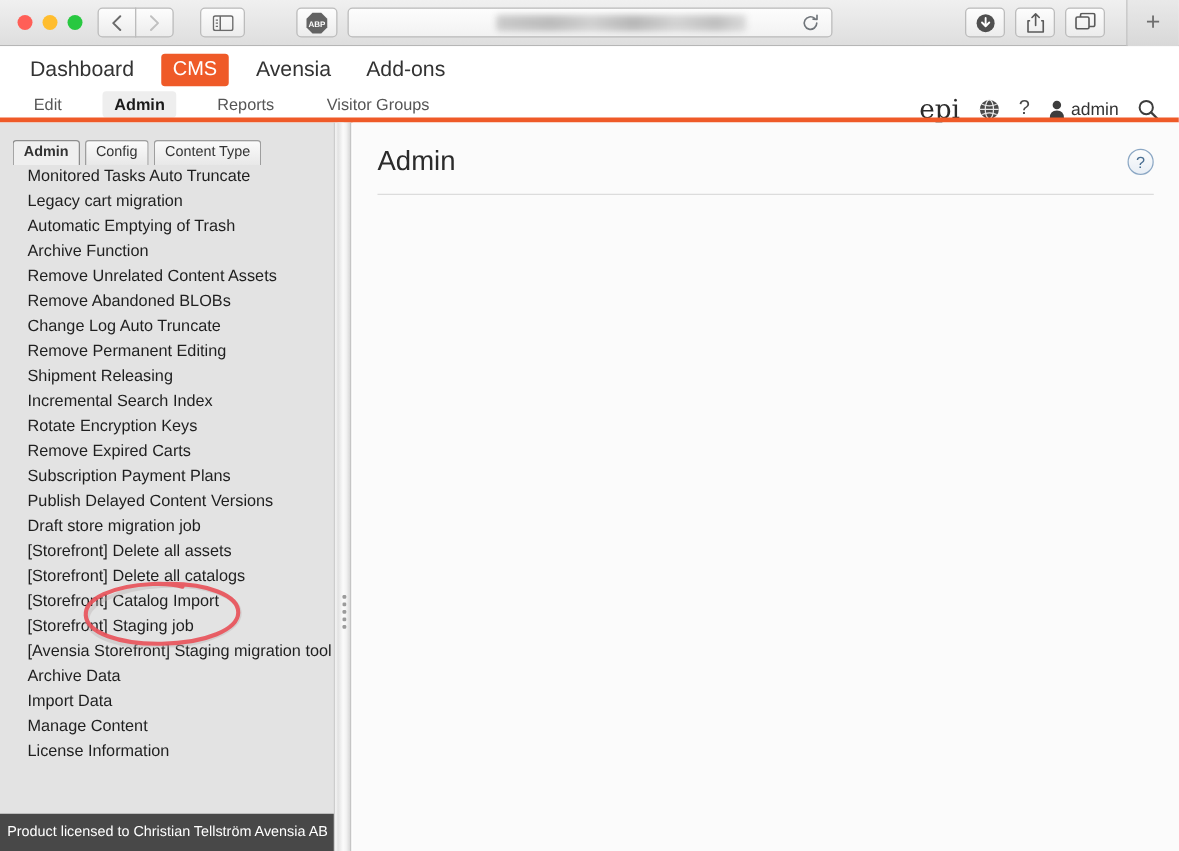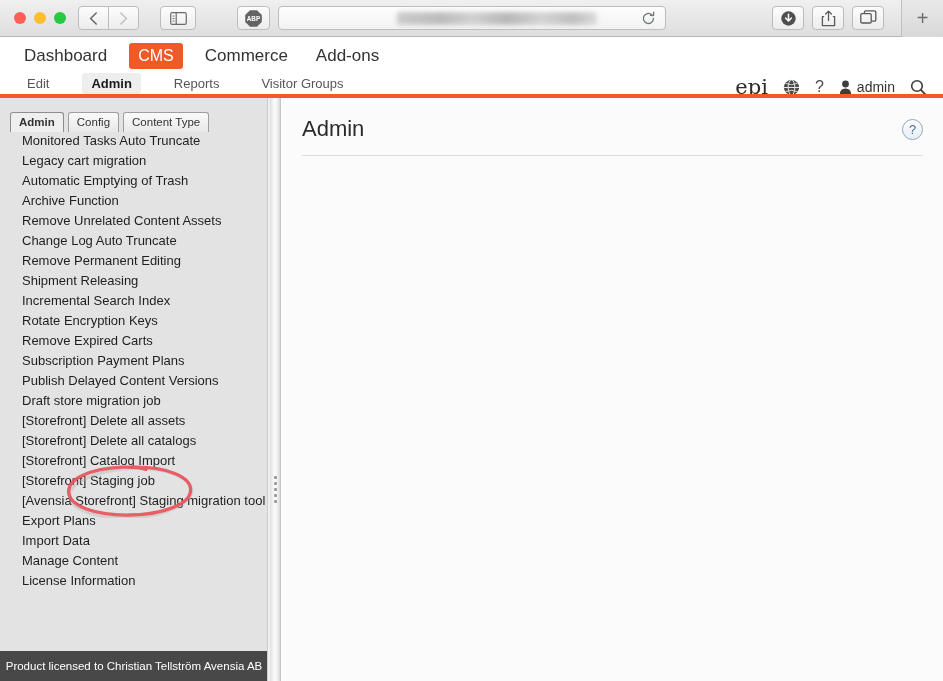--- a/index.html
+++ b/index.html
@@ -255,21 +255,21 @@
   <div id="new-tab-button">
     <span>+</span>
   </div>
 </div>
 
 <div id="global-nav">
 
   <div id="primary-nav">
     <span class="primary-item">Dashboard</span>
     <span class="primary-item active-badge">CMS</span>
-    <span class="primary-item">Commerce</span>
+    <span class="primary-item">Avensia</span>
     <span class="primary-item">Add-ons</span>
   </div>
 
   <div id="secondary-nav">
     <span class="secondary-item">Edit</span>
     <span class="secondary-item selected">Admin</span>
     <span class="secondary-item">Reports</span>
     <span class="secondary-item">Visitor Groups</span>
   </div>
 
@@ -314,37 +314,38 @@
     <span class="panel-tab">Config</span>
     <span class="panel-tab">Content Type</span>
   </div>
 
   <div id="admin-list">
     <div class="admin-item">Monitored Tasks Auto Truncate</div>
     <div class="admin-item">Legacy cart migration</div>
     <div class="admin-item">Automatic Emptying of Trash</div>
     <div class="admin-item">Archive Function</div>
     <div class="admin-item">Remove Unrelated Content Assets</div>
+    <div class="admin-item">Remove Abandoned BLOBs</div>
     <div class="admin-item">Change Log Auto Truncate</div>
     <div class="admin-item">Remove Permanent Editing</div>
     <div class="admin-item">Shipment Releasing</div>
     <div class="admin-item">Incremental Search Index</div>
     <div class="admin-item">Rotate Encryption Keys</div>
     <div class="admin-item">Remove Expired Carts</div>
     <div class="admin-item">Subscription Payment Plans</div>
     <div class="admin-item">Publish Delayed Content Versions</div>
     <div class="admin-item">Draft store migration job</div>
     <div class="admin-item">[Storefront] Delete all assets</div>
     <div class="admin-item">[Storefront] Delete all catalogs</div>
     <div class="admin-item">[Storefront] Catalog Import</div>
     <div class="admin-item">[Storefront] Staging job</div>
 
 
     <div class="admin-item">[Avensia Storefront] Staging migration tool</div>
-    <div class="admin-item">Export Plans</div>
+    <div class="admin-item">Archive Data</div>
     <div class="admin-item">Import Data</div>
     <div class="admin-item">Manage Content</div>
     <div class="admin-item">License Information</div>
   </div>
 
   <div id="license-footer">Product licensed to Christian Tellström Avensia AB</div>
 </div>
 
 <div id="left-scrollbar"></div>
 

